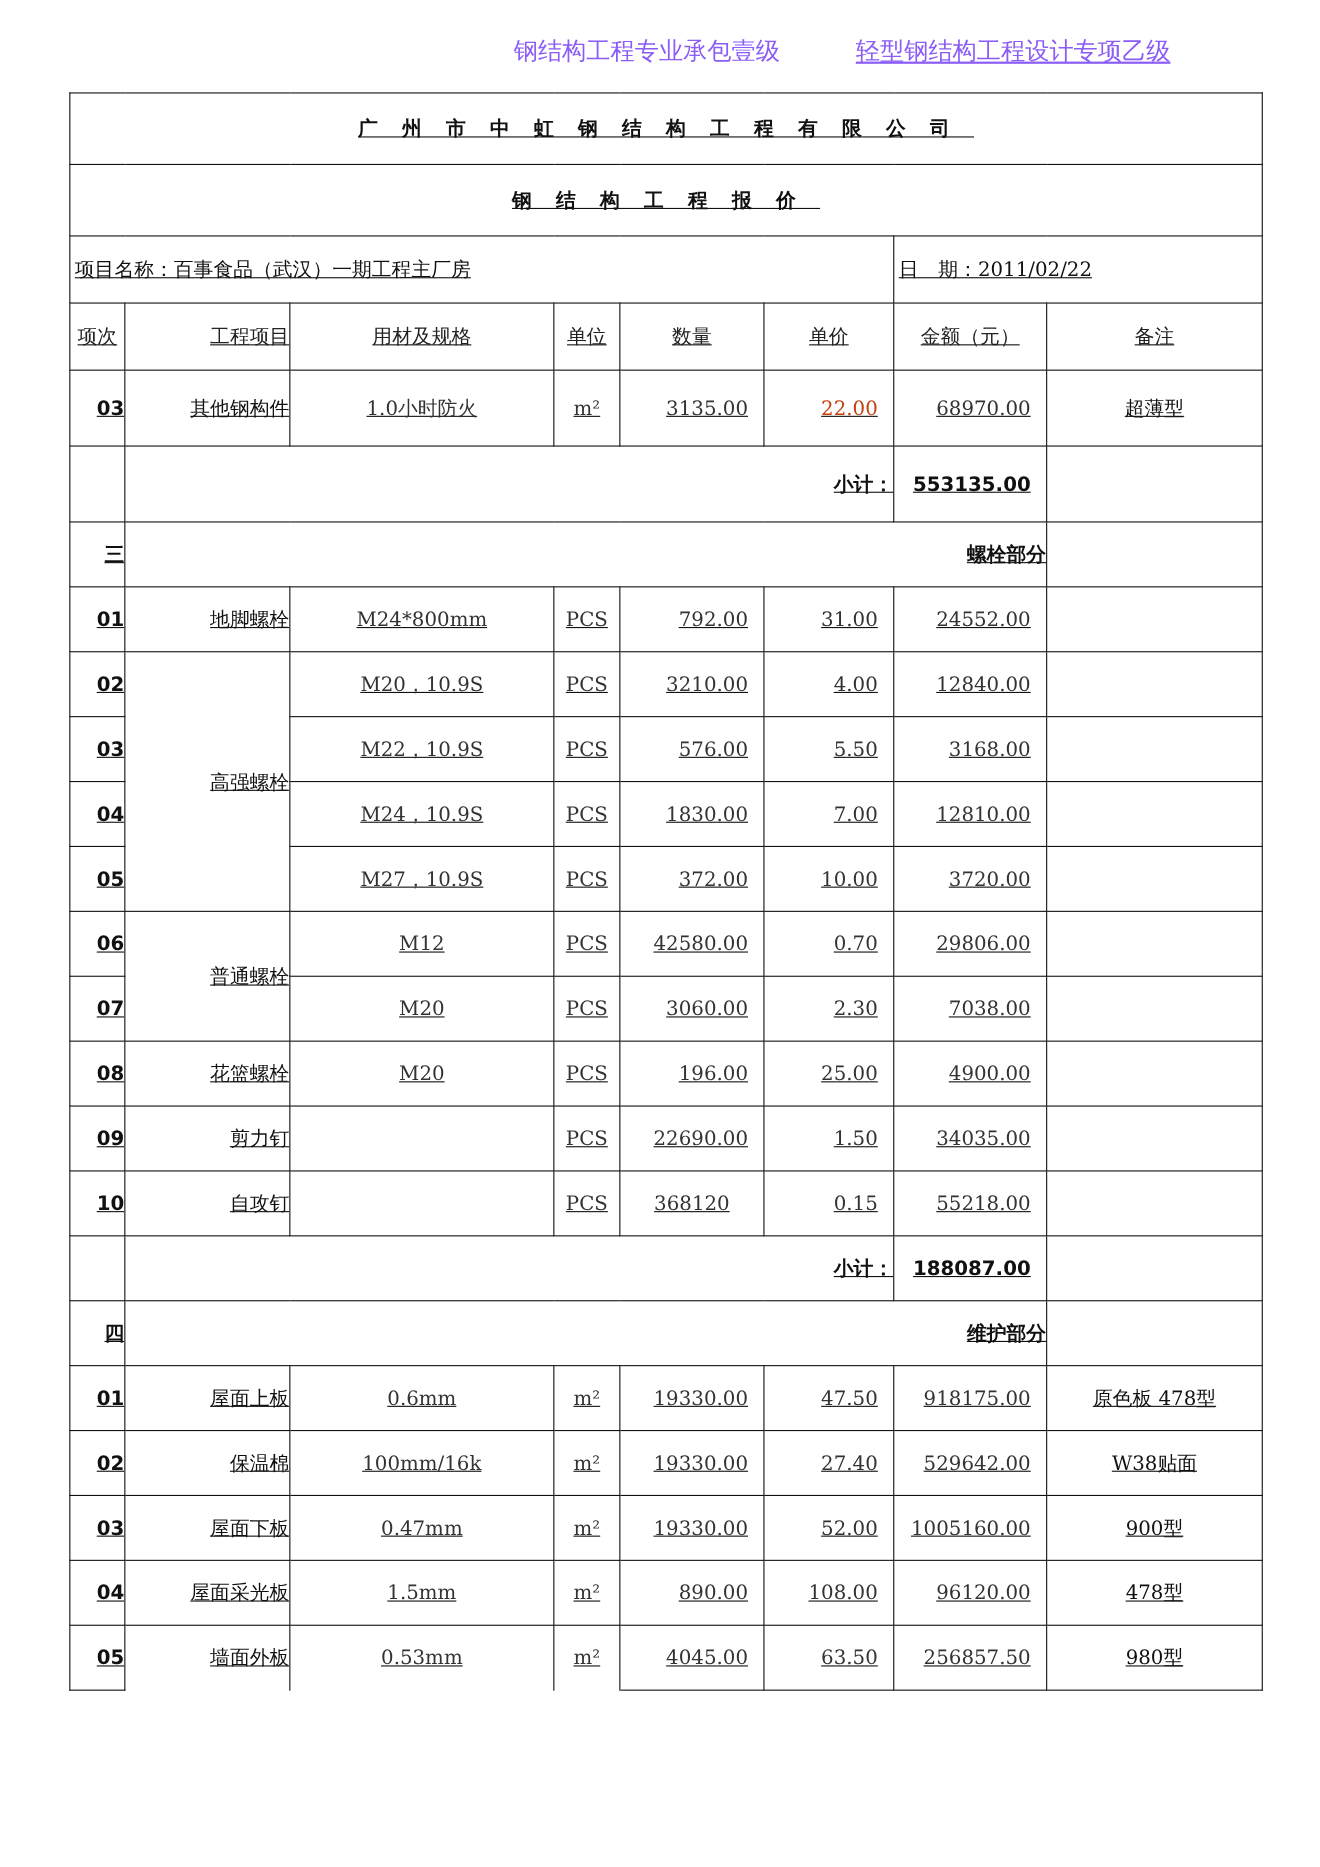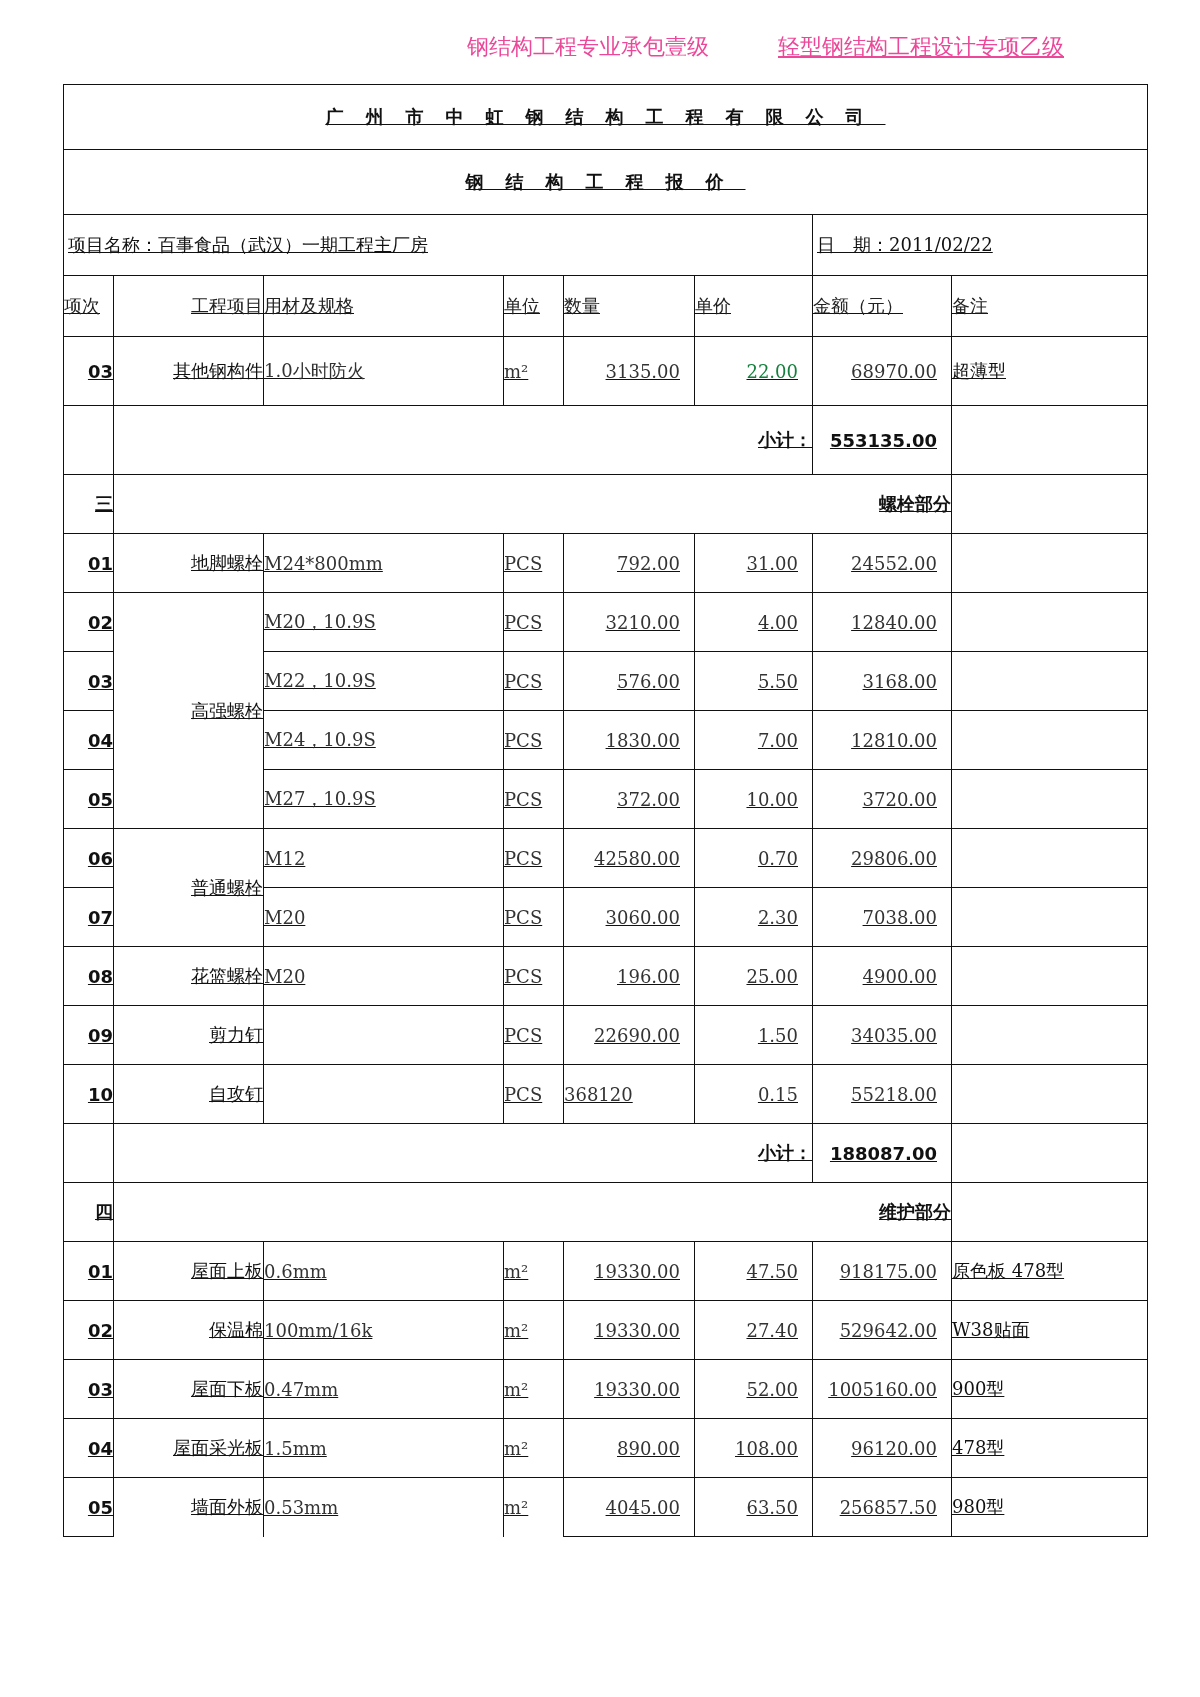--- a/index.html
+++ b/index.html
@@ -3,21 +3,21 @@
 <meta charset="utf-8">
 <style>
   html, body { margin: 0; padding: 0; background: #ffffff; }
   body {
     width: 1200px; height: 1697px; position: relative; overflow: hidden;
     font-family: "DejaVu Serif", "Liberation Serif", serif; color: #111;
   }
   .top-header {
     position: absolute; top: 28px; left: 0; width: 1200px; height: 36px;
     font-family: "DejaVu Sans", "Liberation Sans", sans-serif;
-    font-size: 22px; color: #ec4899; white-space: nowrap;
+    font-size: 22px; color: #8b5cf6; white-space: nowrap;
   }
   .top-header .q1 { position: absolute; left: 467px; top: 4px; }
   .top-header .q2 { position: absolute; left: 778px; top: 4px; text-decoration: underline; }
 
   table.quote {
     position: absolute; left: 63px; top: 84px;
     width: 1084px; border-collapse: collapse; table-layout: fixed; text-decoration: underline;
   }
   table.quote td {
     border: 1.5px solid #111; padding: 0; font-size: 18px;
@@ -26,32 +26,32 @@
   .title-cell {
     height: 64px; text-align: center; font-weight: bold; font-size: 27px;
     letter-spacing: 22px; font-family: "DejaVu Sans", "Liberation Sans", sans-serif;
   }
   .subtitle-cell {
     height: 64px; text-align: center; font-weight: bold; font-size: 27px;
     letter-spacing: 22px; font-family: "DejaVu Sans", "Liberation Sans", sans-serif;
   }
   .info-cell { height: 60px; padding-left: 4px !important; font-size: 18px; }
   .hdr td { height: 60px; font-size: 19px; color: #222; }
-  .c { }
+  .c { text-align: center; }
   .l { text-align: right; padding-left: 4px !important; }
   .r { text-align: right; padding-right: 14px !important; }
   .num { font-family: "DejaVu Serif", "Liberation Serif", serif; font-size: 17px; color: #333; }
   .idx { font-family: "DejaVu Sans", "Liberation Sans", sans-serif; font-weight: bold; font-size: 18px; text-align: right; margin-top: 44px; }
   .row td { height: 58px; }
   .row.tall td { height: 68px; }
   .sub td { height: 68px; }
   .sec td { height: 58px; }
   .bold-label { font-weight: bold; font-family: "DejaVu Sans", "Liberation Sans", sans-serif; font-size: 18px; }
   .bold-num { font-weight: bold; font-family: "DejaVu Sans", "Liberation Sans", sans-serif; font-size: 18px; }
-  .olive { color: #15803d; }
+  .olive { color: #c2410c; }
   .no-bottom { border-bottom: none !important; }
 
   .footer {
     position: absolute; top: 1702px; left: 0; width: 1200px; text-align: center;
     font-size: 22px; color: #222; font-family: "DejaVu Serif", "Liberation Serif", serif;
   }
 </style>
 </head>
 <body>
 

